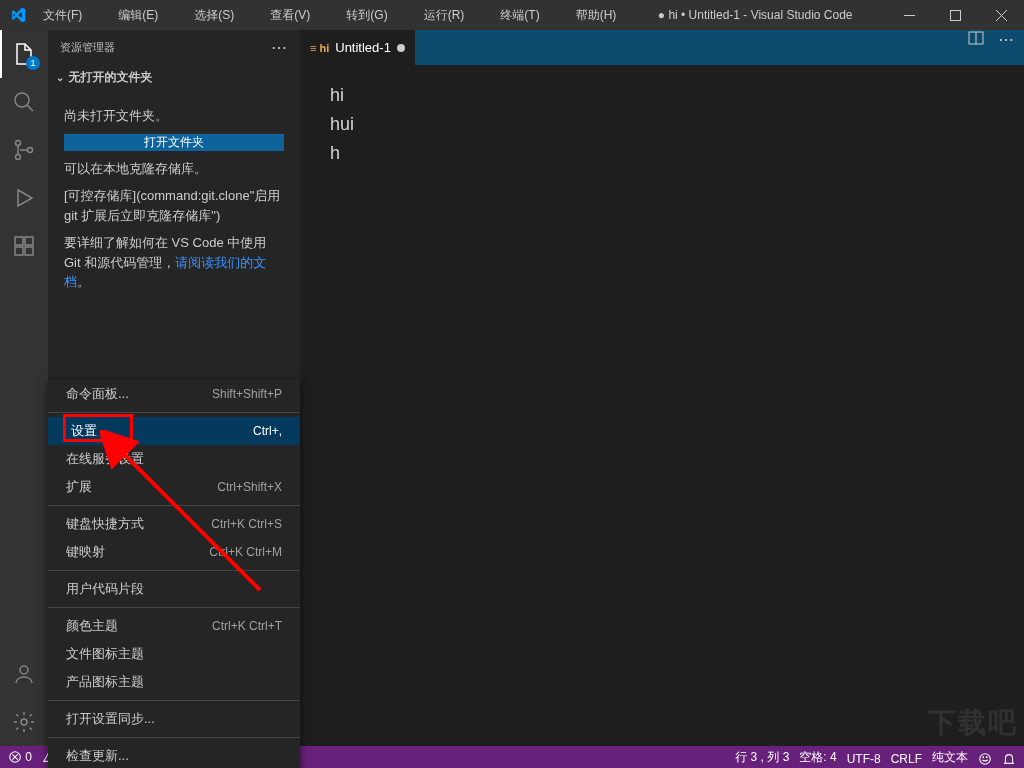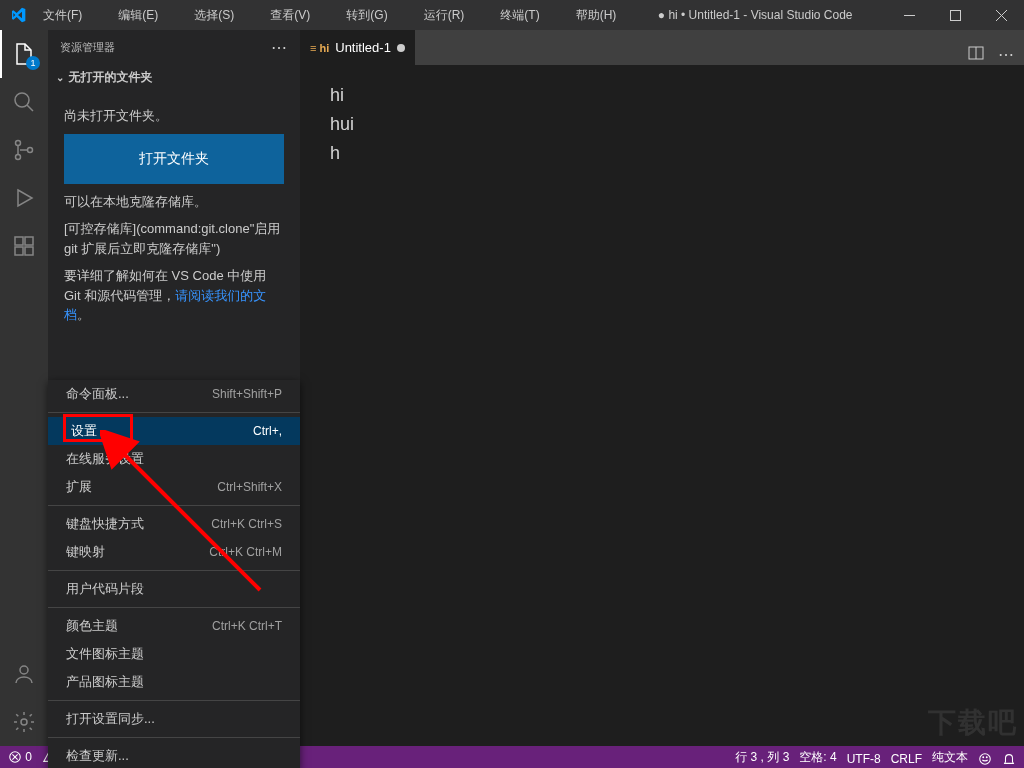--- a/index.html
+++ b/index.html
@@ -25,25 +25,25 @@
 .activitybar .ab-item svg { width: 24px; height: 24px; }
 .activitybar .badge { position: absolute; bottom: 8px; right: 8px; background: #007acc; color: #fff; border-radius: 10px; min-width: 14px; height: 14px; font-size: 9px; display: flex; align-items: center; justify-content: center; padding: 0 3px; }
 
 .sidebar { width: 252px; background: #252526; display: flex; flex-direction: column; font-size: 13px; }
 .sidebar .header { height: 35px; display: flex; align-items: center; justify-content: space-between; padding: 0 12px; font-size: 11px; color: #bbbbbb; }
 .sidebar .header .dots { color: #cccccc; font-size: 16px; letter-spacing: 1px; cursor: pointer; }
 .sidebar .section-title { padding: 4px 8px; font-size: 12px; font-weight: bold; color: #cccccc; display: flex; align-items: center; cursor: pointer; }
 .sidebar .section-title .chev { margin-right: 4px; font-size: 10px; }
 .sidebar .body { padding: 8px 16px; font-size: 13px; color: #cccccc; line-height: 1.5; }
 .sidebar .body p { margin: 8px 0; }
-.sidebar .openbtn { display: block; background: #0e639c; color: #fff; text-align: center; padding: 16px 0; margin: 8px 0; cursor: pointer; border: none; width: 100%; font-size: 14px; }
+.sidebar .openbtn { display: block; background: #0e639c; color: #fff; text-align: center; padding: 0 0; margin: 8px 0; cursor: pointer; border: none; width: 100%; font-size: 12px; }
 .sidebar .link { color: #3794ff; cursor: pointer; }
 
 .editor { flex: 1; background: #1e1e1e; display: flex; flex-direction: column; }
-.tabs { height: 35px; background: #404040; display: flex; align-items: flex-end; justify-content: space-between; }
+.tabs { height: 35px; background: #0c4a6e; display: flex; align-items: flex-start; justify-content: space-between; }
 .tabs .tabrow { display: flex; height: 100%; }
 .tabs .tab { background: #1e1e1e; display: flex; align-items: center; padding: 0 10px; font-size: 13px; color: #ffffff; cursor: pointer; gap: 6px; }
 .tabs .tab .dirty { width: 8px; height: 8px; border-radius: 50%; background: #cccccc; }
 .tabs .tab .pre { color: #e8ab53; font-size: 11px; font-weight: bold; }
 .tabs .right { display: flex; gap: 14px; padding: 0 10px; color: #cccccc; }
 .tabs .right .ic { cursor: pointer; }
 .editor .code { flex: 1; padding: 16px 30px; font-family: Consolas, monospace; font-size: 18px; color: #d4d4d4; line-height: 1.6; }
 
 .statusbar { height: 22px; background: #68217a; color: #ffffff; display: flex; align-items: center; font-size: 12px; justify-content: space-between; padding: 0 8px; }
 .statusbar .left { display: flex; gap: 10px; align-items: center; }

